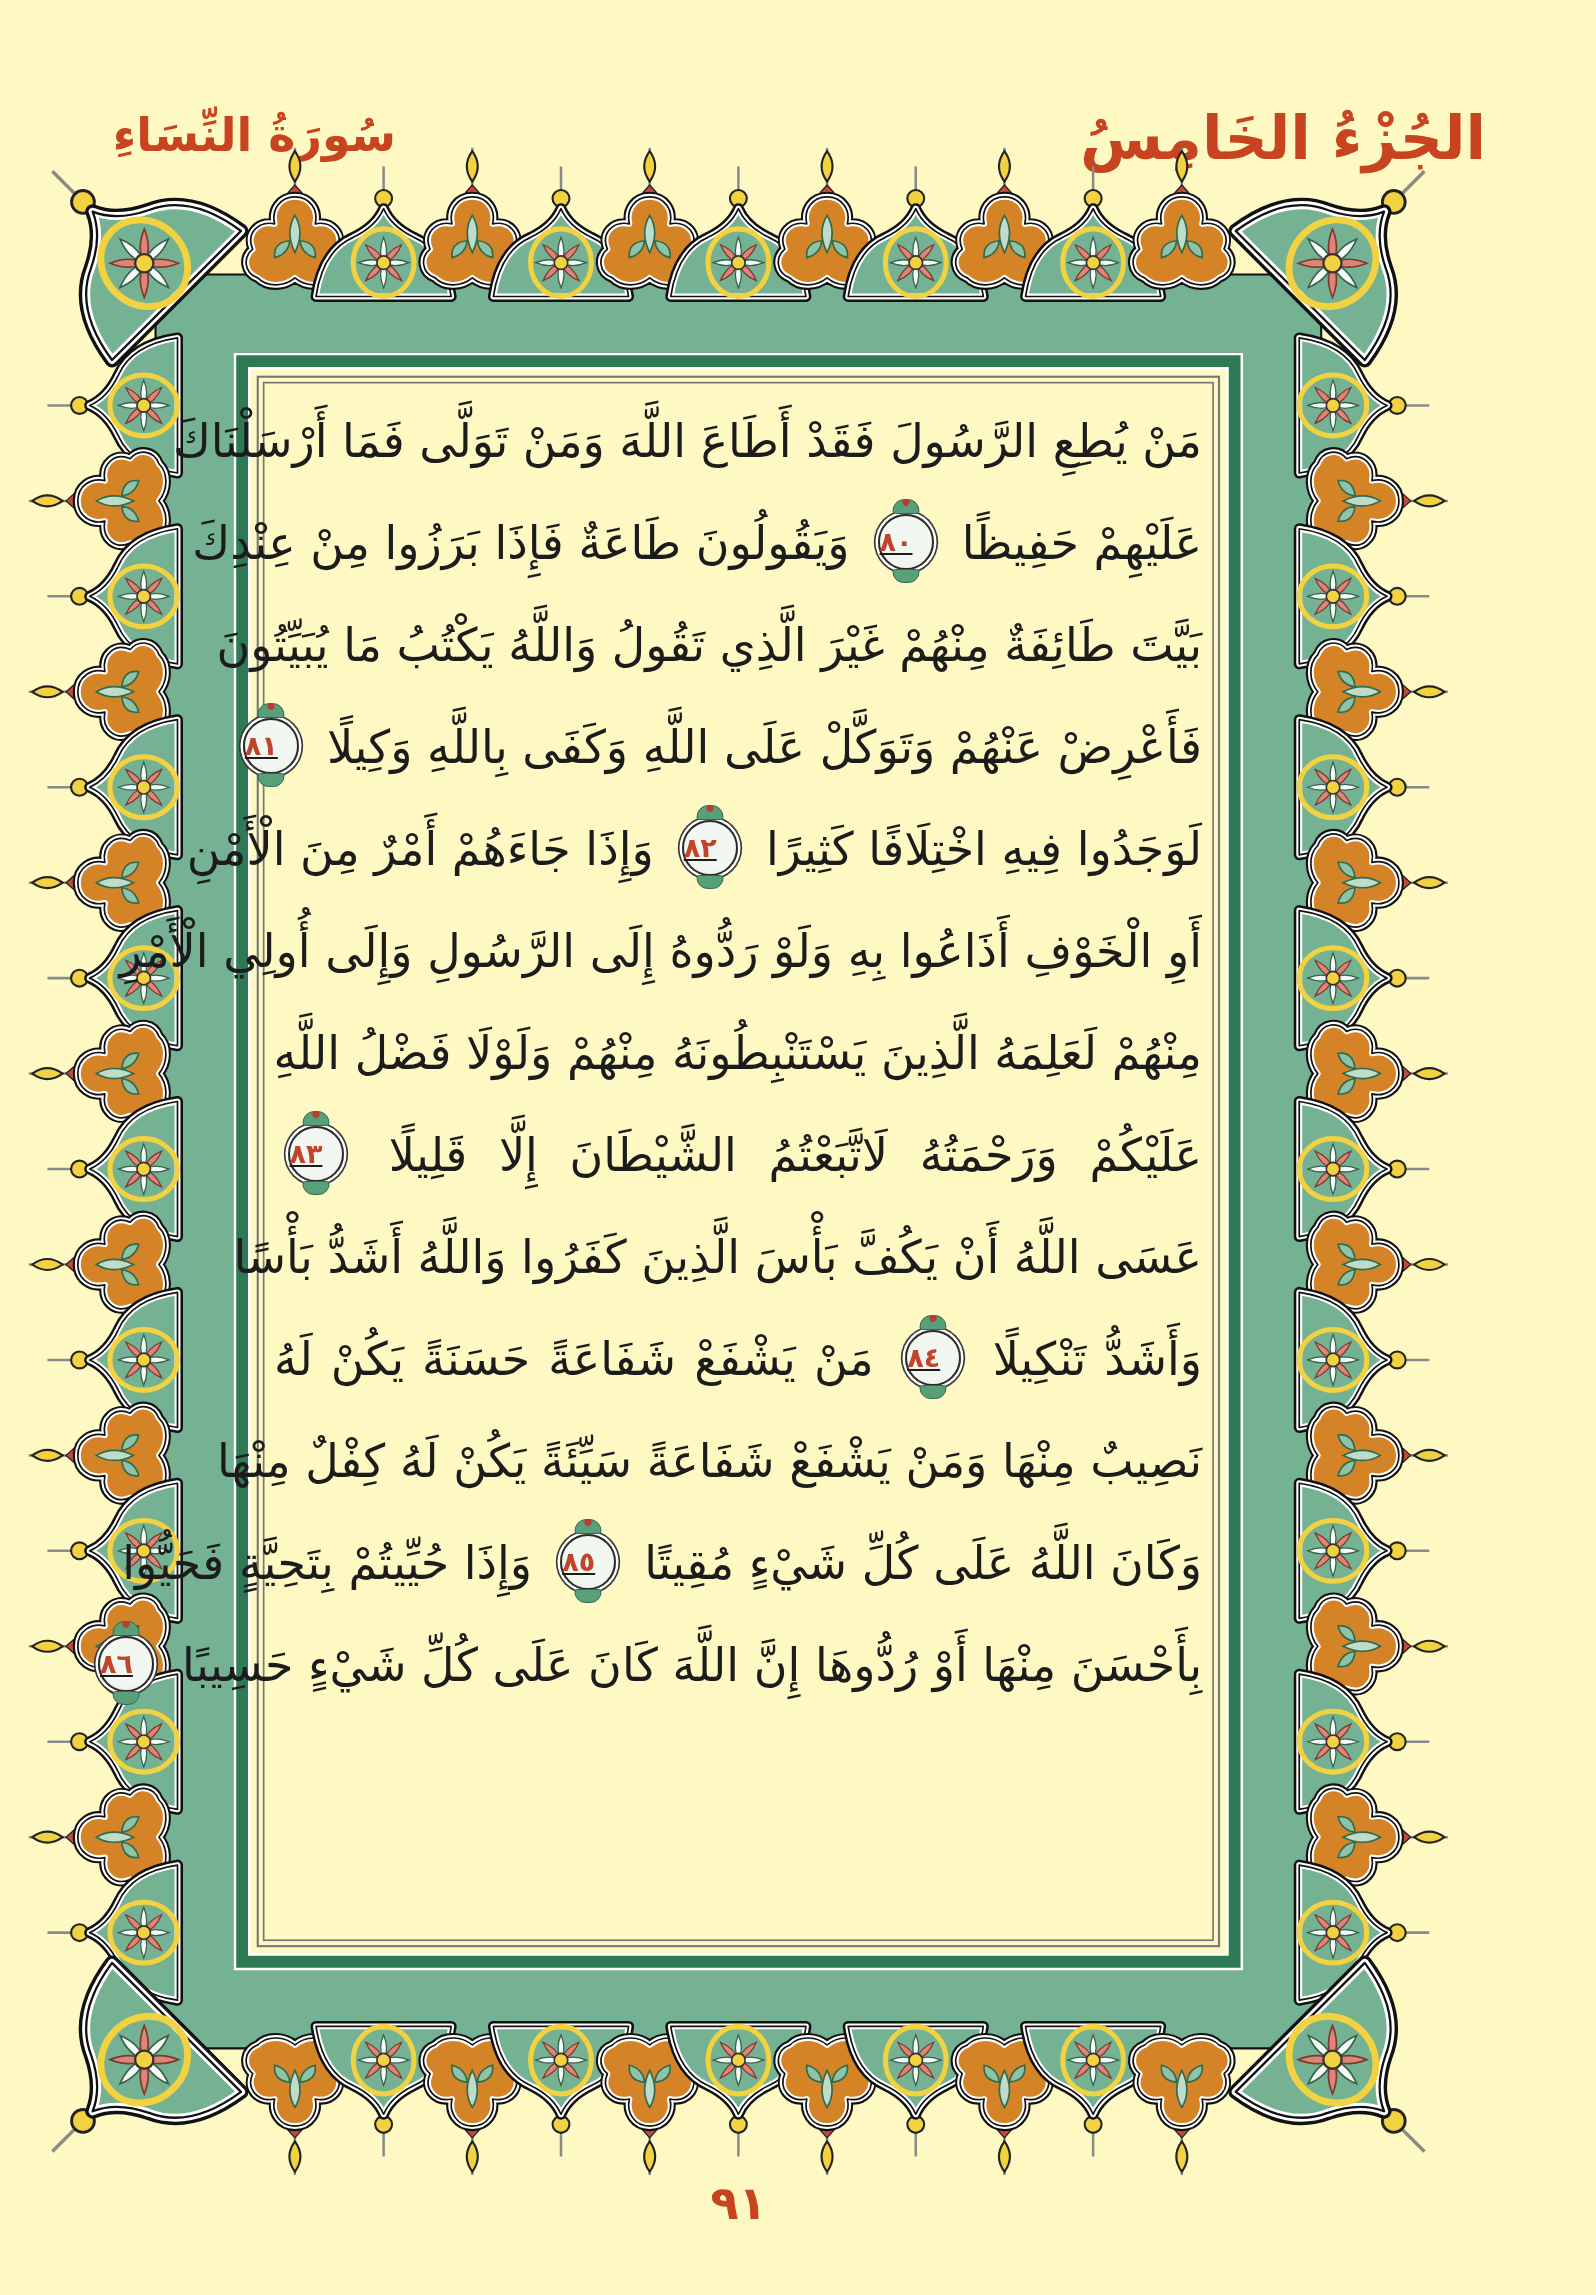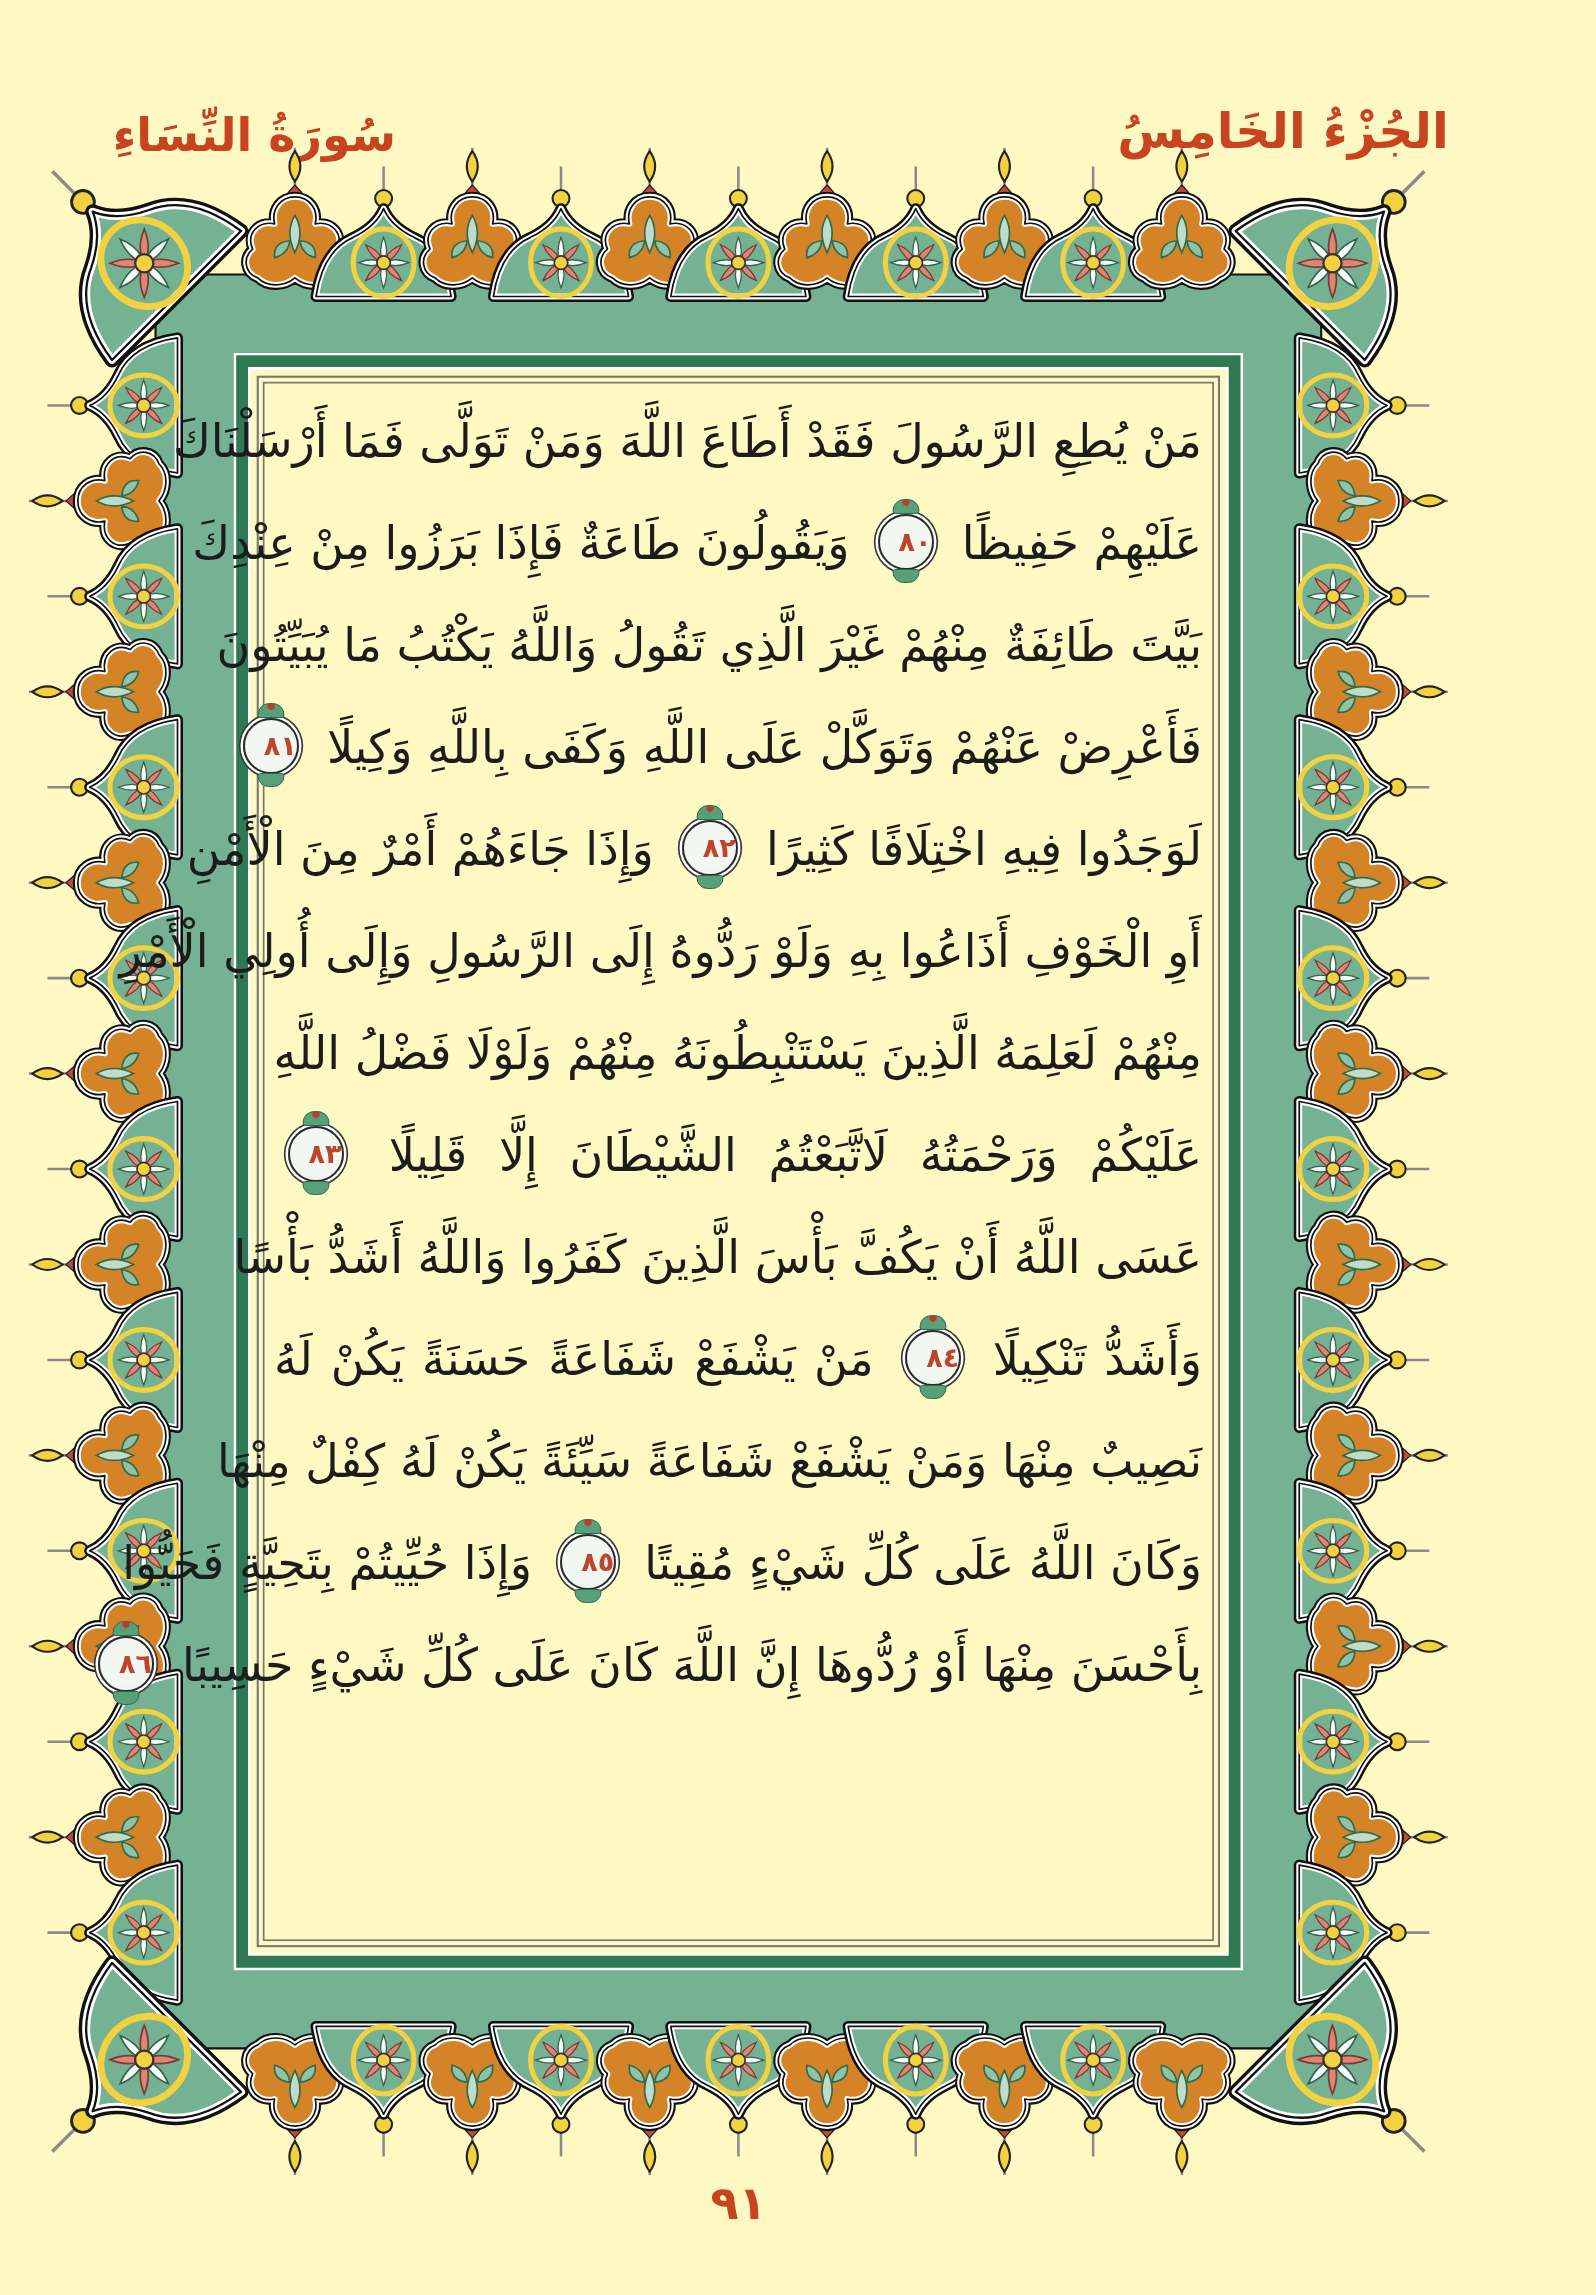--- a/index.html
+++ b/index.html
@@ -11,46 +11,47 @@
     overflow:hidden;
   }
   
   .surah-header{
     position:absolute;left:127px;top:108px;width:270px;
     color:#c8431f;font-size:46px;font-weight:bold;
     text-align:center;direction:rtl;white-space:nowrap;
   }
   .juz-header{
     position:absolute;left:1073px;top:103px;width:422px;
-    color:#c8431f;font-size:49px;font-weight:bold;
+    color:#c8431f;font-size:60px;font-weight:bold;
     text-align:center;direction:rtl;white-space:nowrap;
   }
   
   .border-svg{position:absolute;left:0;top:0;}
   
   .quran-lines{
     position:absolute;left:275px;top:390px;width:928px;height:1546px;
     direction:rtl;
   }
   .qline{
     height:102px;line-height:102px;
     font-size:46px;color:#1c1c1c;
     text-align:justify;text-align-last:justify;
     white-space:nowrap;
   }
   .qtext{display:inline;}
   
   .ayah{
-    display:inline-flex;align-items:center;justify-content:flex-start;
+    display:inline-flex;align-items:center;justify-content:flex-end;
     width:52px;height:52px;border-radius:50%;
     background:radial-gradient(circle at 50% 45%, #f3f7f1 60%, #e3ece1 100%);
     border:2.5px solid #2a2a2a;
     box-shadow:0 0 0 2.5px #ffffff,0 0 0 4.2px #3a3a3a;
     position:relative;vertical-align:middle;margin:0 13.5px;
     top:-5px;
+    text-decoration:underline;
   }
   .ayah::before{
     content:"";position:absolute;left:50%;top:-17px;transform:translateX(-50%);
     width:25px;height:13.5px;border-radius:12.7px 12.7px 3.4px 3.4px;
     background:radial-gradient(circle at 50% 18%, #c0392b 0 3.4px, rgba(0,0,0,0) 3.8px),#58a07a;
     border:1.3px solid #2f6b4e;
   }
   .ayah::after{
     content:"";position:absolute;left:50%;bottom:-15px;transform:translateX(-50%);
     width:25px;height:12px;border-radius:3.4px 3.4px 12.7px 12.7px;

